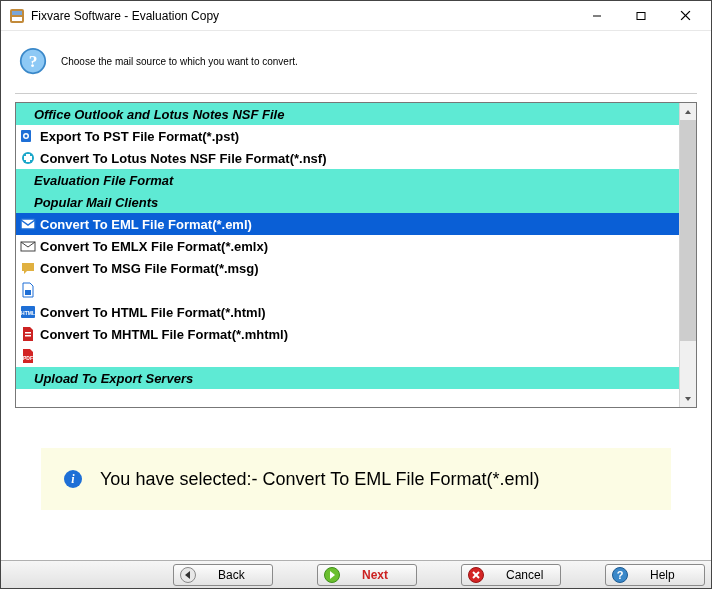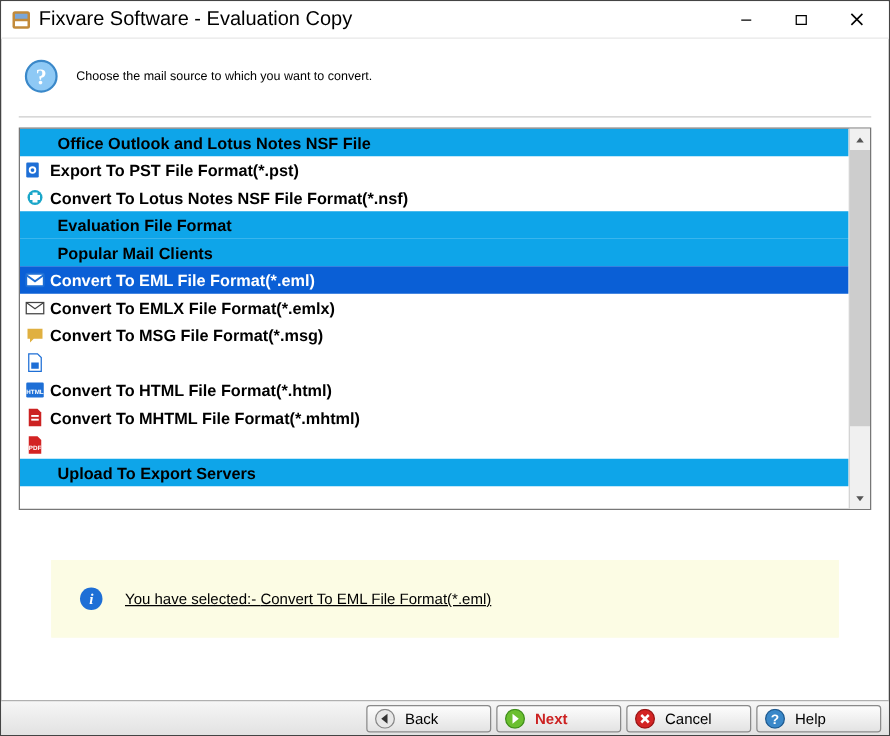--- a/index.html
+++ b/index.html
@@ -1,40 +1,40 @@
 <!DOCTYPE html>
 <html><head>
 <meta charset="utf-8">
 <style>
 * { box-sizing: border-box; margin: 0; padding: 0; }
 body { font-family: "Segoe UI", Tahoma, Arial, sans-serif; font-size: 12px; background: #fff; }
 .window { width: 712px; height: 589px; border: 1px solid #444; background: #fff; display: flex; flex-direction: column; }
 .titlebar { height: 30px; display: flex; align-items: center; padding: 0 4px 0 8px; background: #fff; border-bottom: 1px solid #e8e8e8; }
 .titlebar-icon { width: 16px; height: 16px; margin-right: 6px; }
-.titlebar-title { flex: 1; font-size: 16px; color: #000; }
+.titlebar-title { flex: 1; font-size: 12px; color: #000; }
 .titlebar-btn { width: 44px; height: 28px; display: flex; align-items: center; justify-content: center; color: #000; }
 .instruction { display: flex; align-items: center; padding: 16px 18px 10px 18px; gap: 14px; }
 .q-icon { width: 28px; height: 28px; flex-shrink: 0; }
 .instruction-text { font-size: 10px; color: #000; }
 .divider { height: 1px; background: #ccc; margin: 8px 14px 0 14px; }
 .list-wrapper { margin: 8px 14px 0 14px; height: 306px; border: 1px solid #777; background: #fff; display: flex; }
 .list { flex: 1; overflow: hidden; }
 .scrollbar { width: 17px; background: #f0f0f0; display: flex; flex-direction: column; border-left: 1px solid #d4d4d4; }
 .sb-btn { height: 17px; display: flex; align-items: center; justify-content: center; background: #f0f0f0; }
 .sb-track { flex: 1; background: #f0f0f0; position: relative; }
 .sb-thumb { position: absolute; top: 0; left: 0; right: 0; height: 82%; background: #cdcdcd; }
 .list-row { height: 22px; display: flex; align-items: center; padding-left: 4px; gap: 2px; font-size: 13px; font-weight: bold; color: #000; cursor: default; }
-.list-row.header { background: #0ea5e9; padding-left: 30px; }
+.list-row.header { background: #5eead4; padding-left: 18px; font-style: italic; }
 .list-row .row-icon { width: 16px; height: 16px; flex-shrink: 0; margin-right: 2px; }
 .list-row.selected { background: #0a5fd6; color: #fff; }
 .info-panel { margin: 40px 40px 0 40px; height: 62px; background: #fcfce4; border: 1px solid #fcfce4; display: flex; align-items: center; gap: 18px; padding: 0 22px; }
 .info-icon { width: 18px; height: 18px; border-radius: 50%; background: #1e6fd6; color: #fff; font-weight: bold; display: flex; align-items: center; justify-content: center; font-size: 12px; flex-shrink:0; font-style: italic; font-family: Georgia, serif; }
-.info-text { font-size: 12px; color: #000; text-decoration: underline; }
+.info-text { font-size: 18px; color: #000; }
 .button-bar { margin-top: auto; height: 28px; background: linear-gradient(#f6f6f6,#e2e2e2); border-top: 1px solid #b0b0b0; display: flex; justify-content: flex-end; align-items: center; padding: 0 6px; gap: 4px; }
-.btn { height: 22px; width: 100px; background: linear-gradient(#fdfdfd,#e3e3e3); border: 1px solid #8a8a8a; border-radius: 3px; display: flex; align-items: center; justify-content: flex-end; font-size: 12px; padding: 0 6px; gap: 6px; cursor: default; }
+.btn { height: 22px; width: 100px; background: linear-gradient(#fdfdfd,#e3e3e3); border: 1px solid #8a8a8a; border-radius: 3px; display: flex; align-items: center; justify-content: flex-end; font-size: 12px; padding: 0 6px; gap: 20px; cursor: default; margin-left: 40px; }
 .btn.primary .btn-label { color: #c22; font-weight: bold; }
 .btn .btn-icon { width: 16px; height: 16px; border-radius: 50%; display: flex; align-items: center; justify-content: center; }
 .btn .btn-label { flex: 1; text-align: left; padding-left: 2px; }
 </style>
 </head>
 <body>
 
 <div class="window">
 
   <div class="titlebar">

